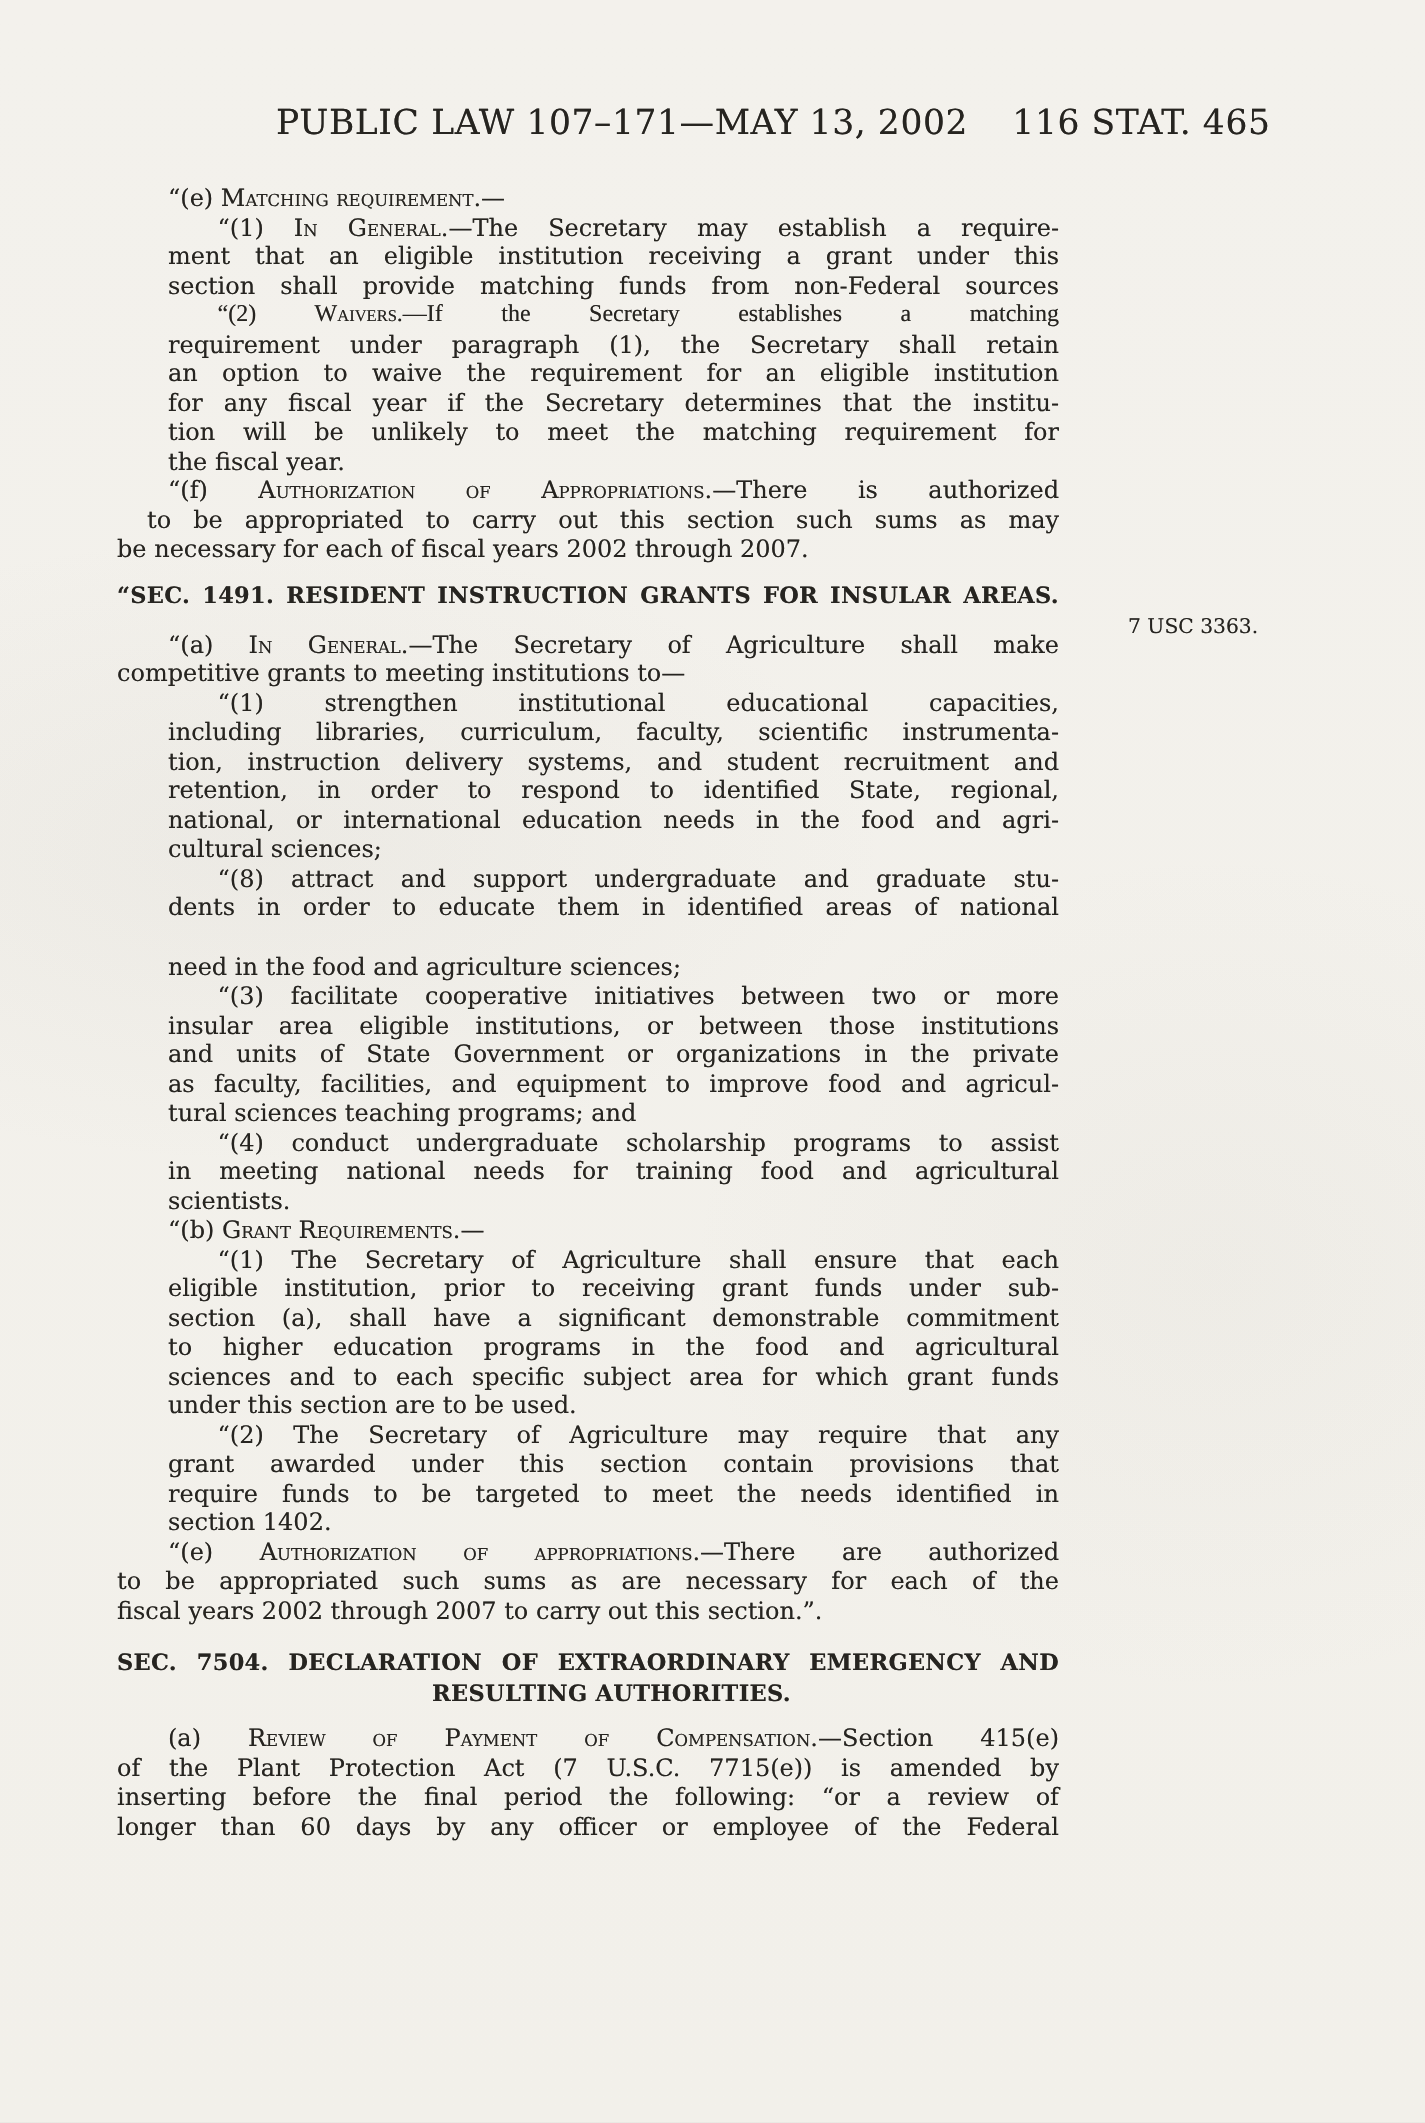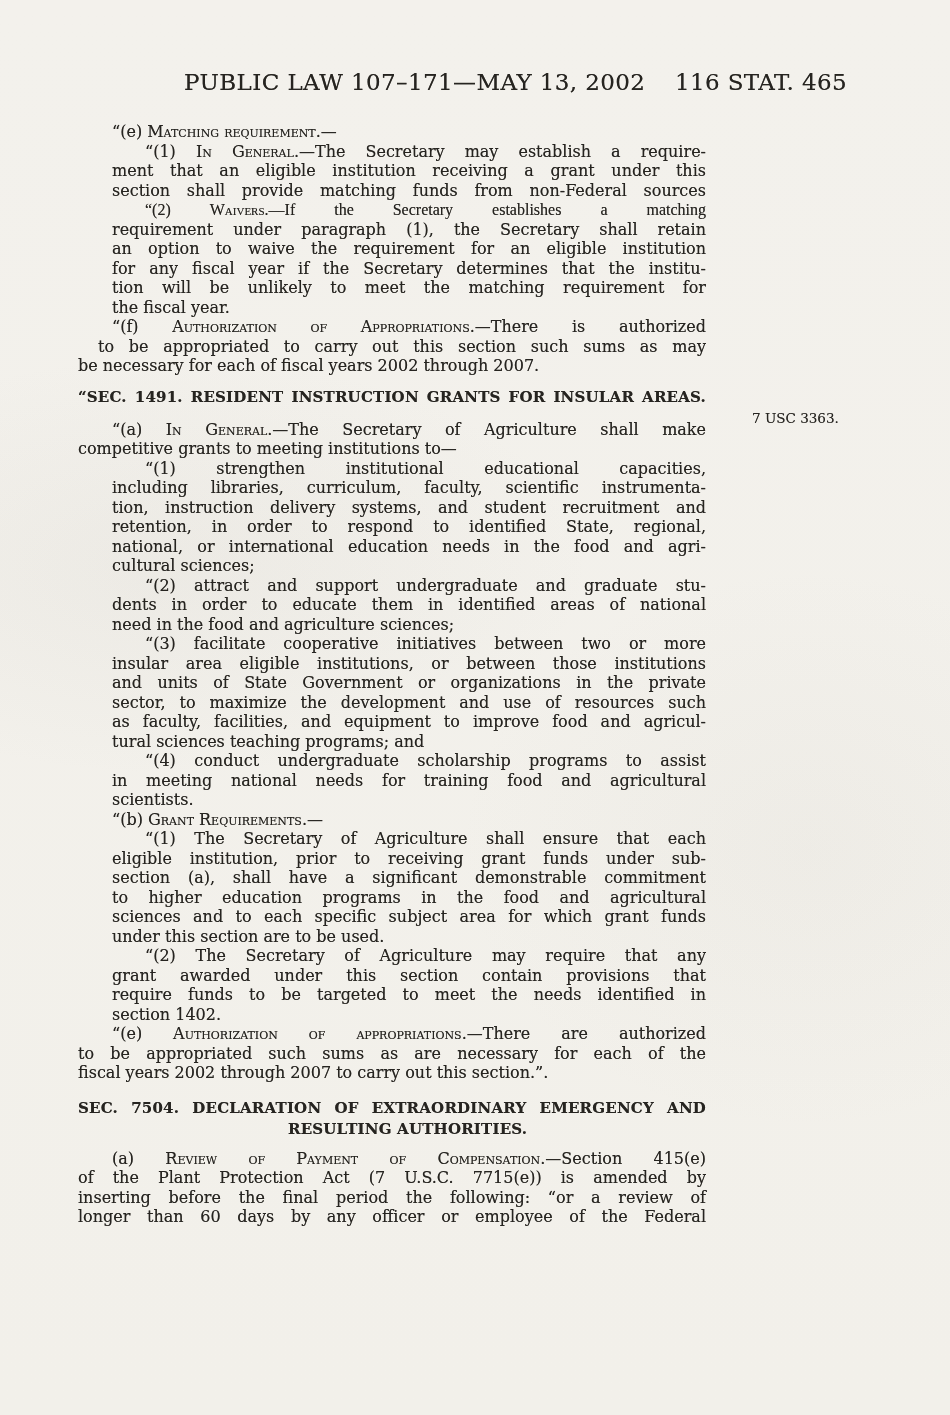--- a/index.html
+++ b/index.html
@@ -94,27 +94,26 @@
       <div class="line" style="padding-left: 0px;"><span>be necessary for each of fiscal years 2002 through 2007.</span></div>
       <div class="line just head" style="padding-left: 0px; margin-top: 11px; margin-bottom: 12px;"><span>“SEC. 1491. RESIDENT INSTRUCTION GRANTS FOR INSULAR AREAS.</span></div>
       <div class="line just" style="padding-left: 34px;"><span>“(a) </span><span class="sc">In General</span><span>.—The Secretary of Agriculture shall make</span></div>
       <div class="line" style="padding-left: 0px;"><span>competitive grants to meeting institutions to—</span></div>
       <div class="line just" style="padding-left: 67px;"><span>“(1) strengthen institutional educational capacities,</span></div>
       <div class="line just" style="padding-left: 34px;"><span>including libraries, curriculum, faculty, scientific instrumenta-</span></div>
       <div class="line just" style="padding-left: 34px;"><span>tion, instruction delivery systems, and student recruitment and</span></div>
       <div class="line just" style="padding-left: 34px;"><span>retention, in order to respond to identified State, regional,</span></div>
       <div class="line just" style="padding-left: 34px;"><span>national, or international education needs in the food and agri-</span></div>
       <div class="line" style="padding-left: 34px;"><span>cultural sciences;</span></div>
-      <div class="line just" style="padding-left: 67px;"><span>“(2) attract and support undergraduate and graduate stu-</span></div>
+      <div class="line just" style="padding-left: 67px;"><span>“(8) attract and support undergraduate and graduate stu-</span></div>
       <div class="line just" style="padding-left: 34px;"><span>dents in order to educate them in identified areas of national</span></div>
-      <div class="line" style="padding-left: 34px;"><span>need in the food and agriculture sciences;</span></div>
+      <div class="line" style="padding-left: 34px; margin-top: 20px;"><span>need in the food and agriculture sciences;</span></div>
       <div class="line just" style="padding-left: 67px;"><span>“(3) facilitate cooperative initiatives between two or more</span></div>
       <div class="line just" style="padding-left: 34px;"><span>insular area eligible institutions, or between those institutions</span></div>
       <div class="line just" style="padding-left: 34px;"><span>and units of State Government or organizations in the private</span></div>
-      <div class="line just" style="padding-left: 34px;"><span>sector, to maximize the development and use of resources such</span></div>
       <div class="line just" style="padding-left: 34px;"><span>as faculty, facilities, and equipment to improve food and agricul-</span></div>
       <div class="line" style="padding-left: 34px;"><span>tural sciences teaching programs; and</span></div>
       <div class="line just" style="padding-left: 67px;"><span>“(4) conduct undergraduate scholarship programs to assist</span></div>
       <div class="line just" style="padding-left: 34px;"><span>in meeting national needs for training food and agricultural</span></div>
       <div class="line" style="padding-left: 34px;"><span>scientists.</span></div>
       <div class="line" style="padding-left: 34px;"><span>“(b) </span><span class="sc">Grant Requirements</span><span>.—</span></div>
       <div class="line just" style="padding-left: 67px;"><span>“(1) The Secretary of Agriculture shall ensure that each</span></div>
       <div class="line just" style="padding-left: 34px;"><span>eligible institution, prior to receiving grant funds under sub-</span></div>
       <div class="line just" style="padding-left: 34px;"><span>section (a), shall have a significant demonstrable commitment</span></div>
       <div class="line just" style="padding-left: 34px;"><span>to higher education programs in the food and agricultural</span></div>

